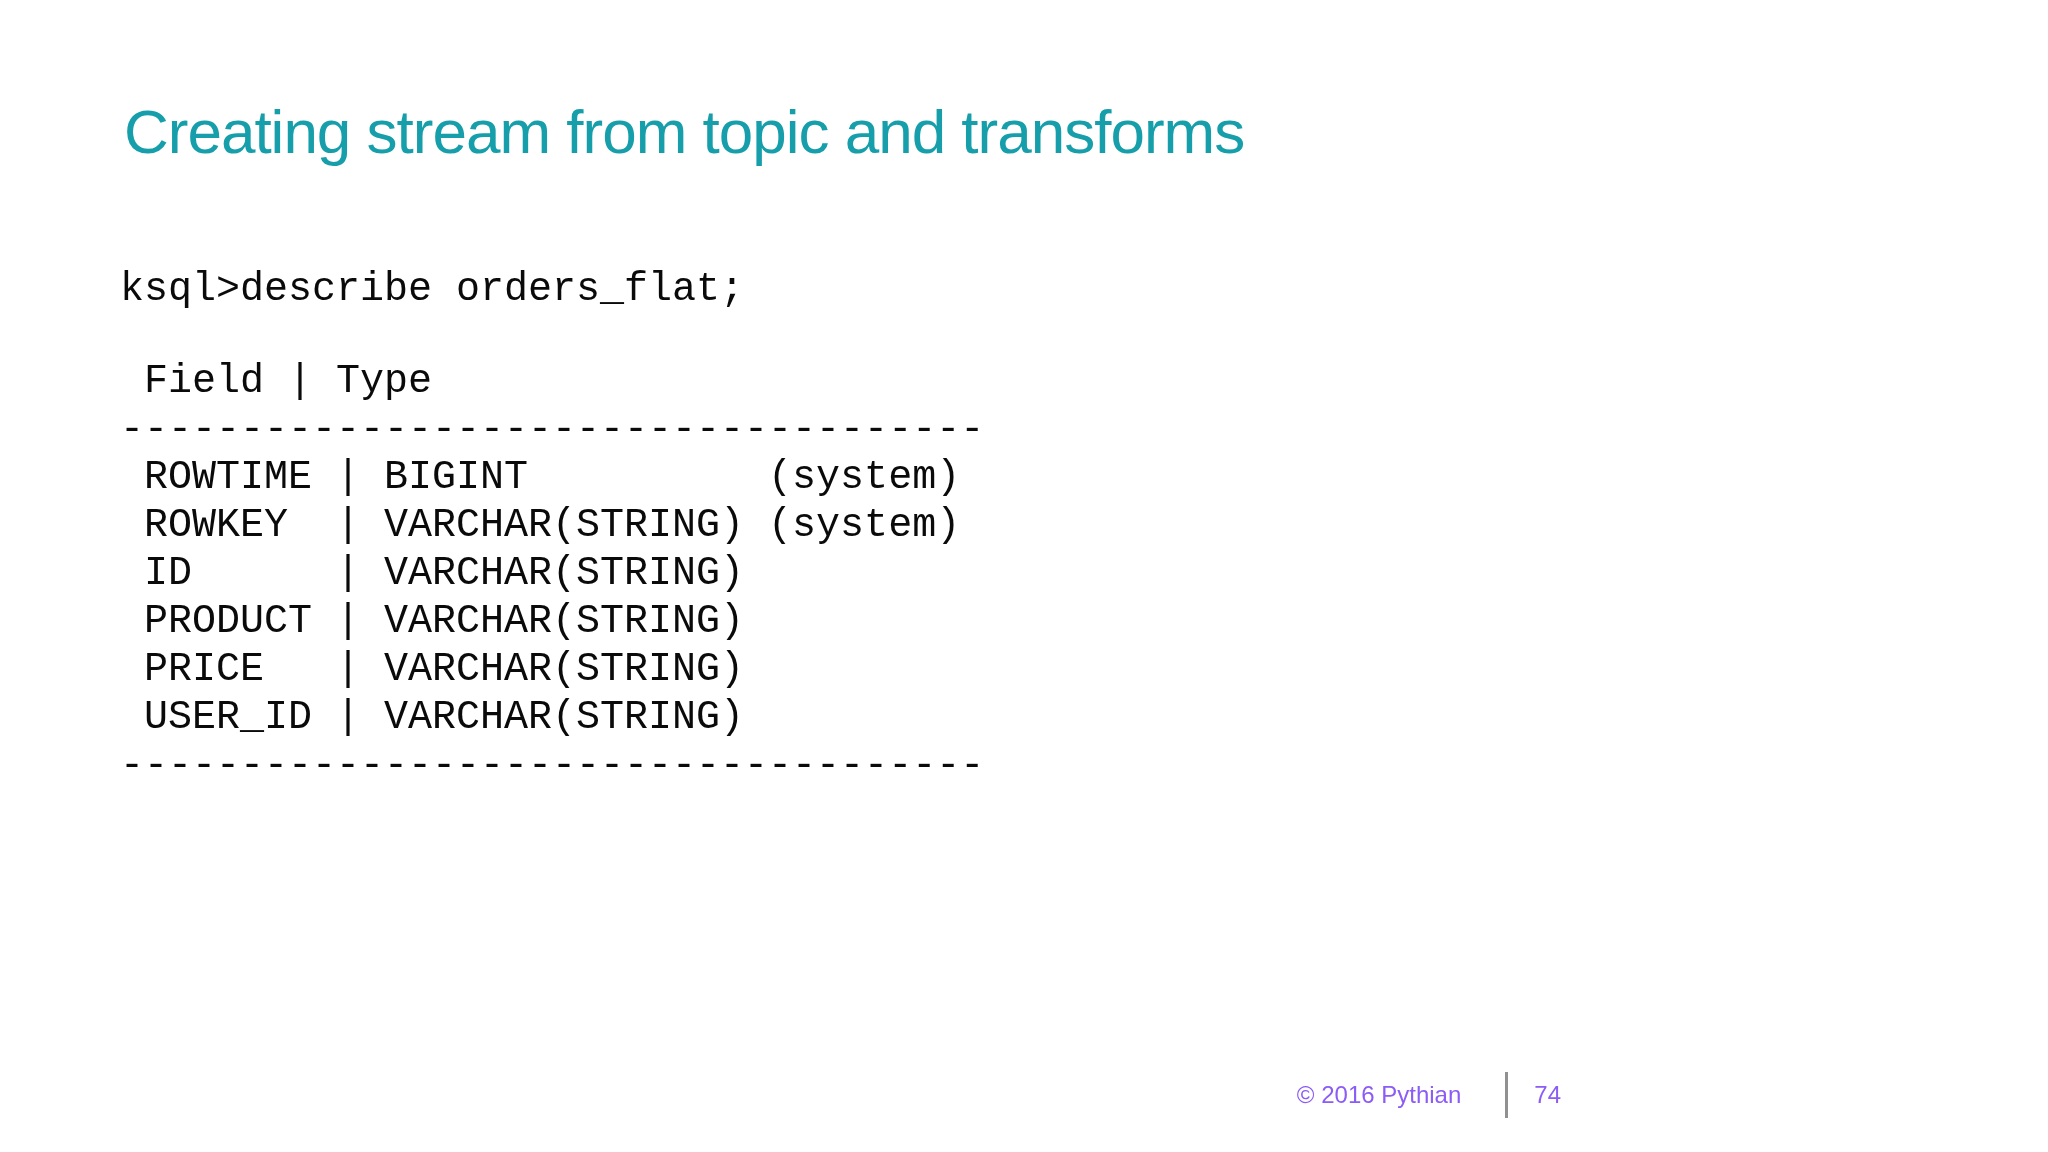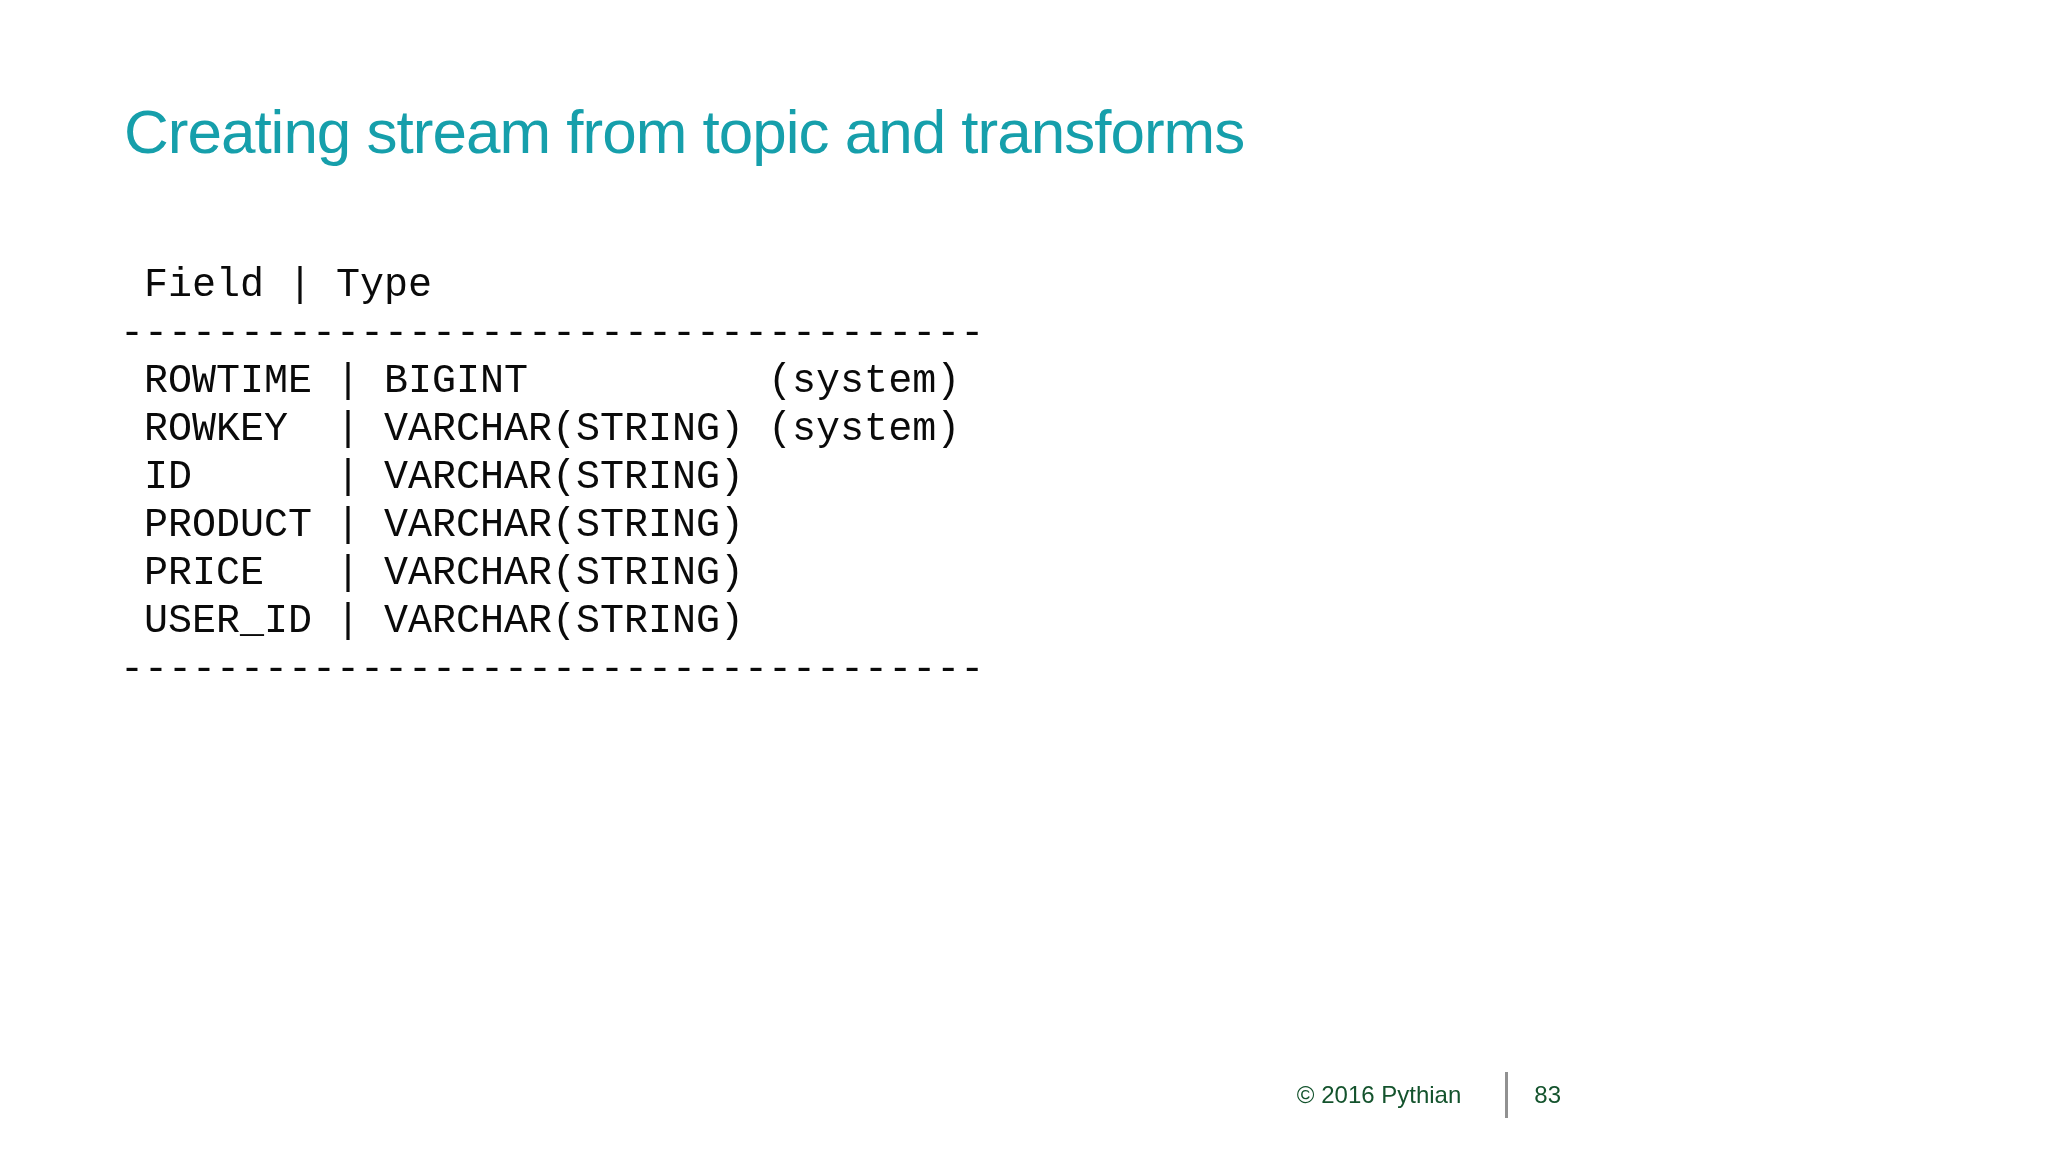--- a/index.html
+++ b/index.html
@@ -49,49 +49,50 @@
   }
   .footer {
     position: absolute;
     top: 1072px;
     right: 58px;
     height: 46px;
     display: flex;
     align-items: center;
     font-family: "Liberation Sans", sans-serif;
     font-size: 24px;
-    color: #14532d;
+    color: #8b5cf6;
   }
   .footer .divider {
     display: inline-block;
     width: 3px;
     height: 46px;
     background: #919191;
     margin-left: 44px;
     margin-right: 26px;
   }
 </style>
 </head>
 <body>
 
 <div class="slide">
 
   <h1 class="title" style="color: rgb(22, 159, 171);">Creating stream from topic and transforms</h1>
 
   <div class="code-area">
+    <pre class="ksql-line">ksql&gt;describe orders_flat;</pre>
     <pre class="describe-table"> Field | Type
 ------------------------------------
  ROWTIME | BIGINT          (system)
  ROWKEY  | VARCHAR(STRING) (system)
  ID      | VARCHAR(STRING)
  PRODUCT | VARCHAR(STRING)
  PRICE   | VARCHAR(STRING)
  USER_ID | VARCHAR(STRING)
 ------------------------------------</pre>
   </div>
 
   <div class="footer">
     <span>© 2016 Pythian</span>
     <span class="divider"></span>
-    <span>83</span>
+    <span>74</span>
   </div>
 
 </div>
 
 </body></html>

